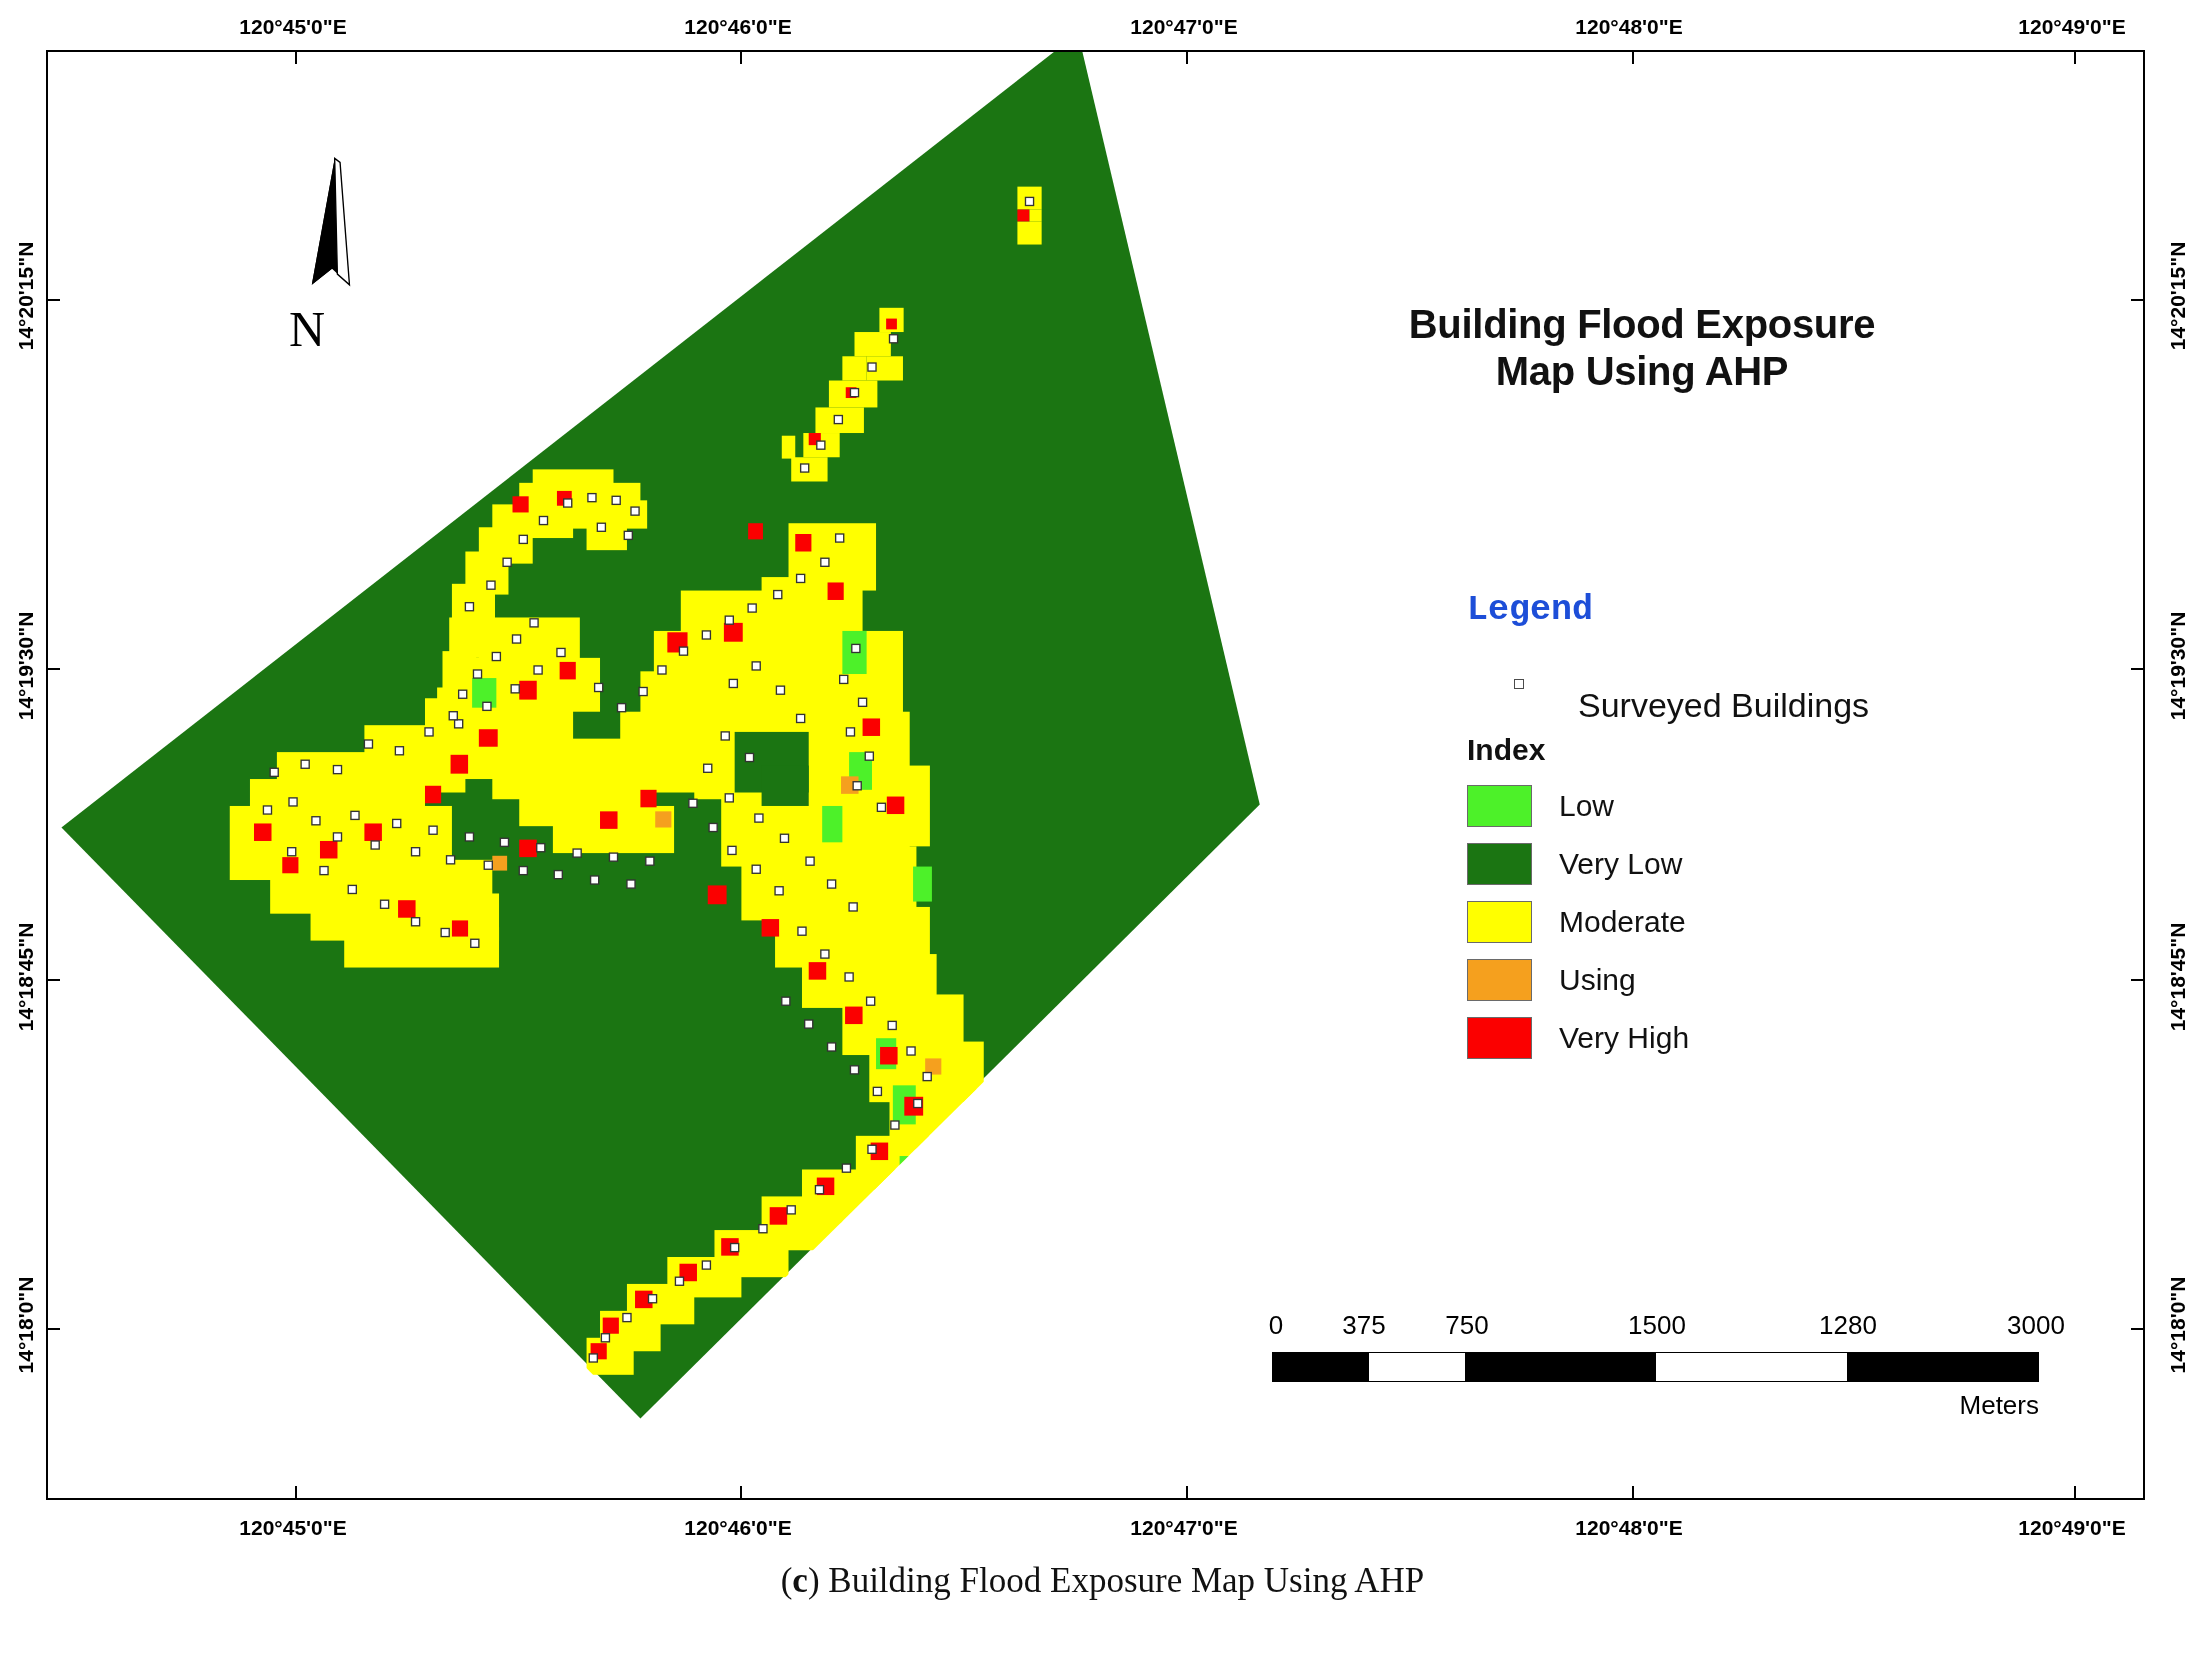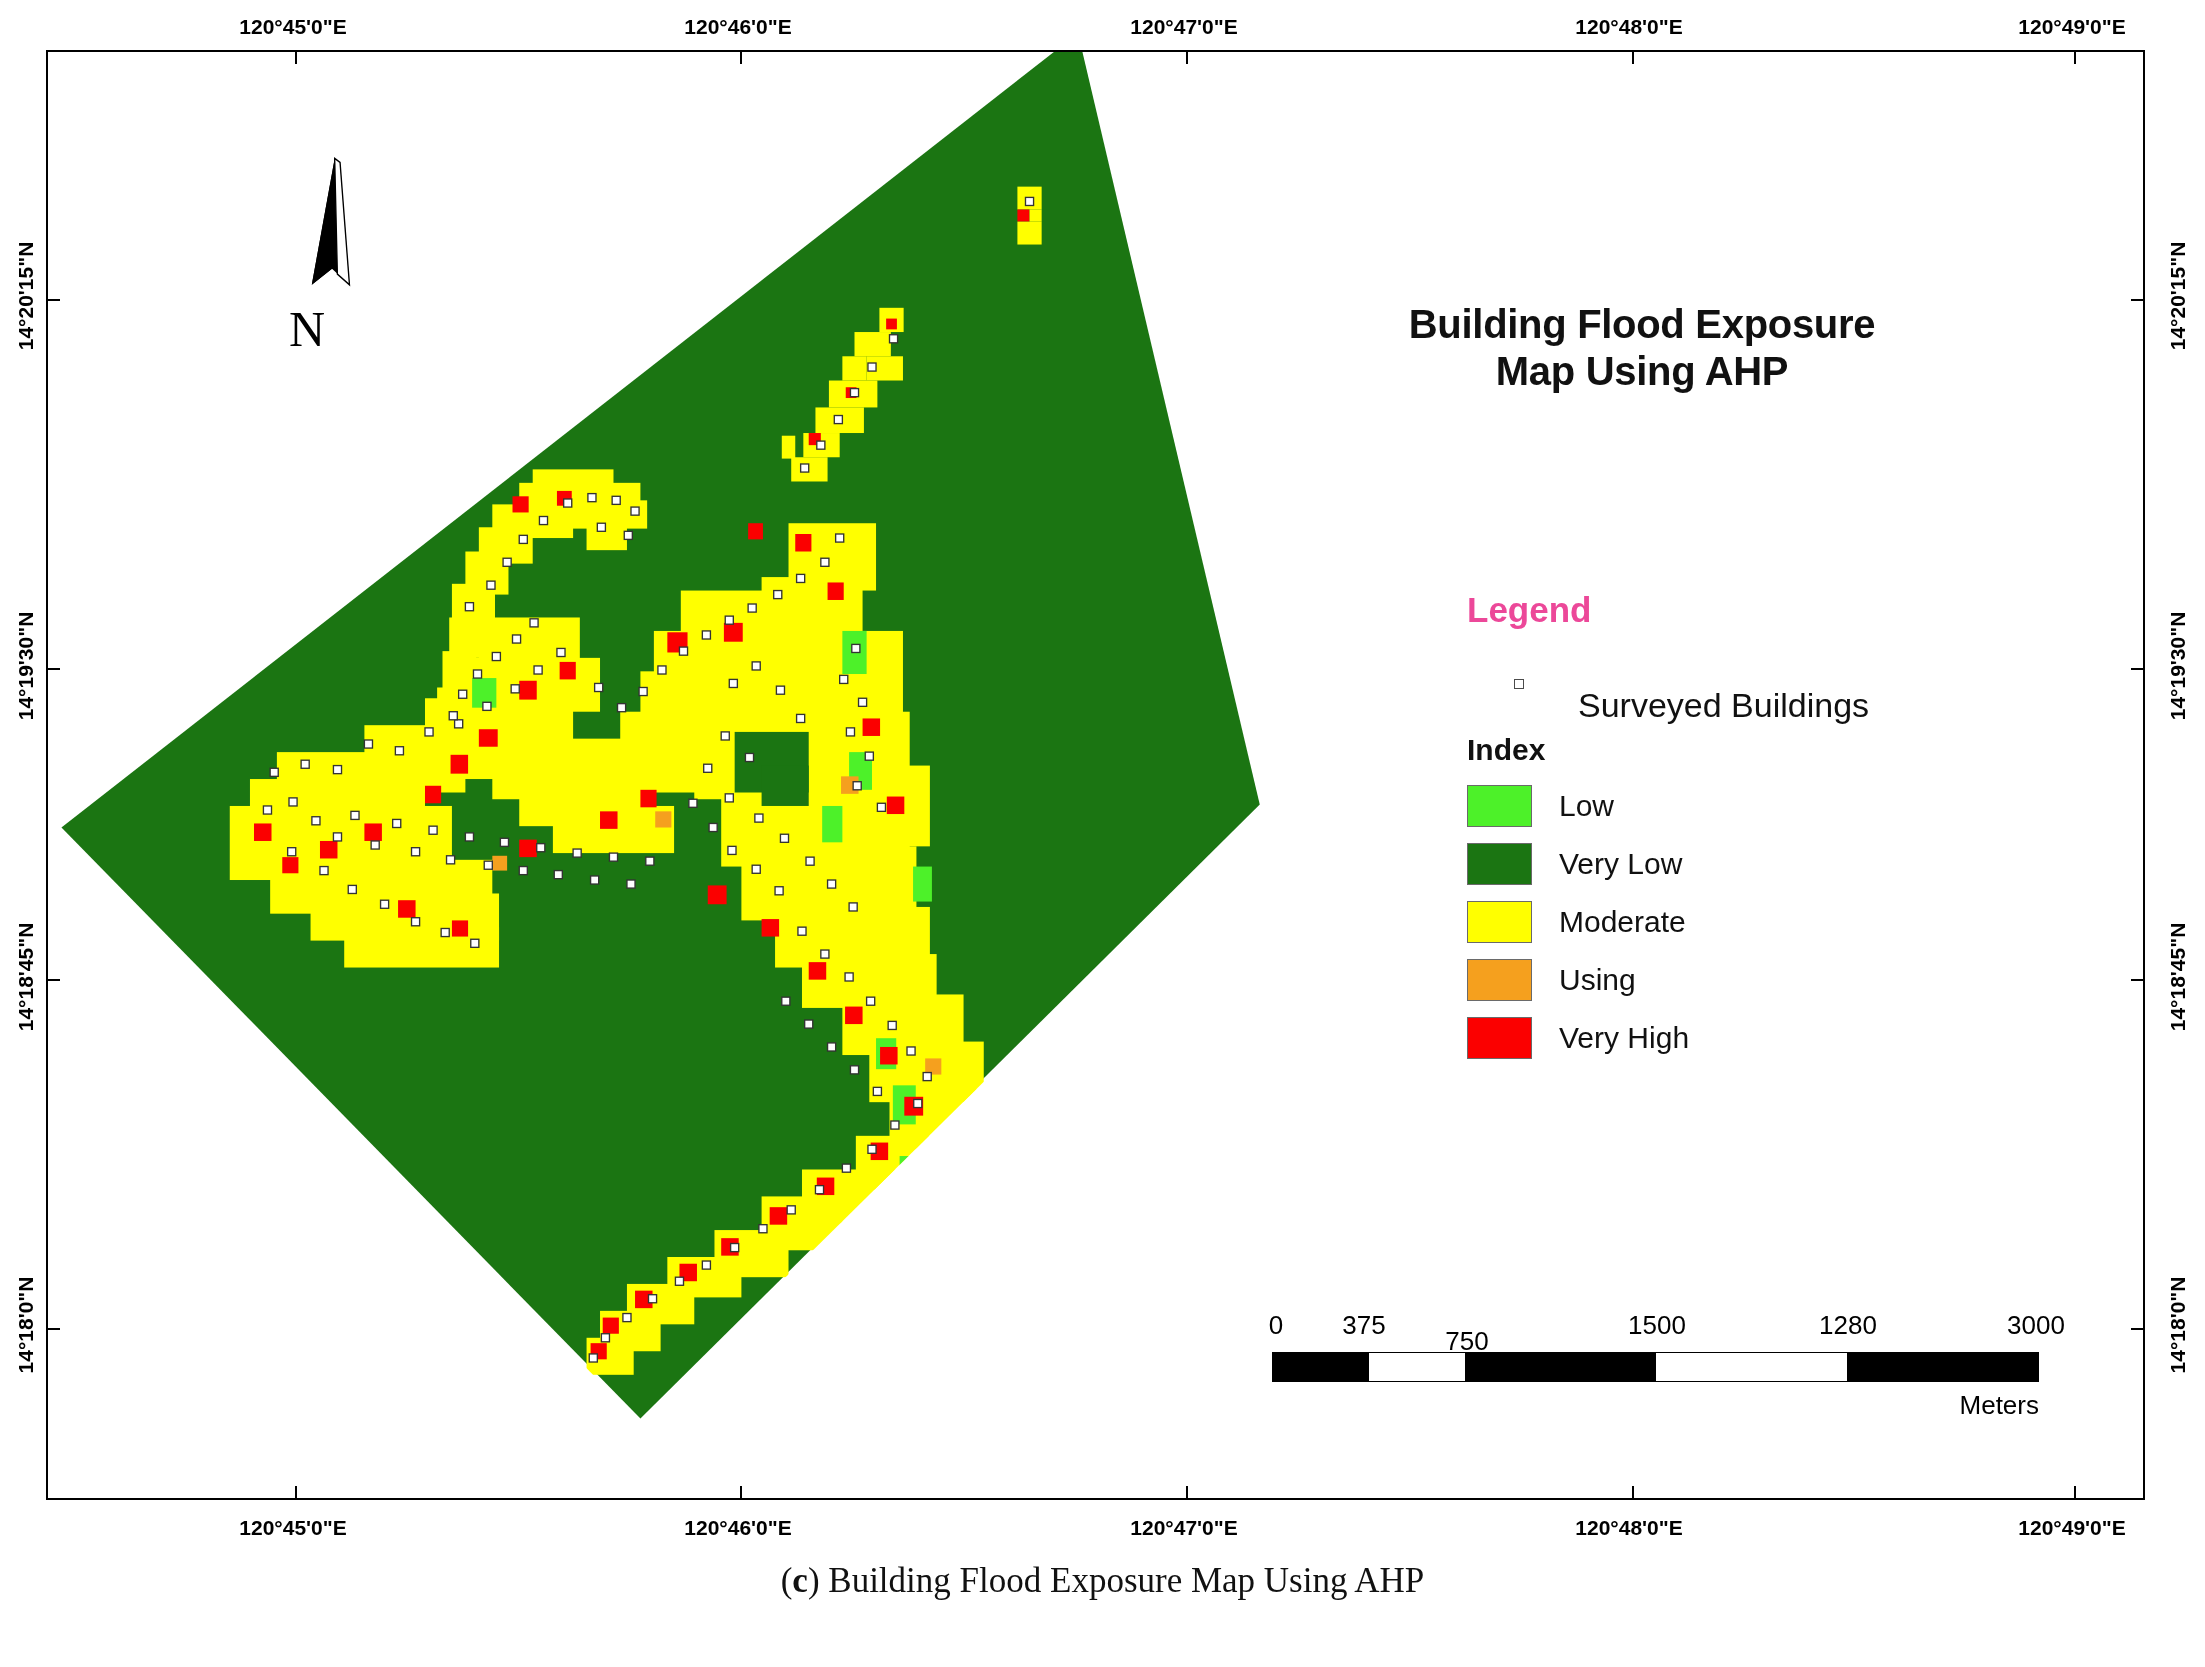--- a/index.html
+++ b/index.html
@@ -107,24 +107,24 @@
   }
 
   
   #legend {
     position: absolute;
     left: 1419px;
     top: 538px;
     width: 605px;
   }
   #legend .legend-heading {
-    font-family: Liberation Sans, sans-serif;
+    font-family: Liberation Mono, monospace;
     font-weight: bold;
     font-size: 35px;
-    color: #ec4899;
+    color: #1d4ed8;
     margin: 0 0 23px 0;
   }
   #legend .legend-sub {
     font-family: "Liberation Sans", sans-serif;
     font-weight: bold;
     font-size: 30px;
     color: #111;
     margin: 17.5px 0 10.8px 0;
   }
   .legend-row {
@@ -598,21 +598,21 @@
       <div class="legend-row">
         <span class="swatch" style="background:#fb0000;"></span>
         <span class="legend-label">Very High</span>
       </div>
     </div>
 
     <div id="scalebar">
       <div class="sb-numbers">
         <span class="sb-num" style="left:4px;">0</span>
         <span class="sb-num" style="left:92px;">375</span>
-        <span class="sb-num" style="left:195px;margin-top:16px;">750</span>
+        <span class="sb-num" style="left:195px;">750</span>
         <span class="sb-num" style="left:385px;">1500</span>
         <span class="sb-num" style="left:576px;">1280</span>
         <span class="sb-num" style="left:764px;">3000</span>
       </div>
       <div class="sb-bar">
         <span class="sb-seg" style="width:96px; background:#000;"></span>
         <span class="sb-seg" style="width:96px; background:#fff;"></span>
         <span class="sb-seg" style="width:191px; background:#000;"></span>
         <span class="sb-seg" style="width:191px; background:#fff;"></span>
         <span class="sb-seg" style="width:191px; background:#000;"></span>

